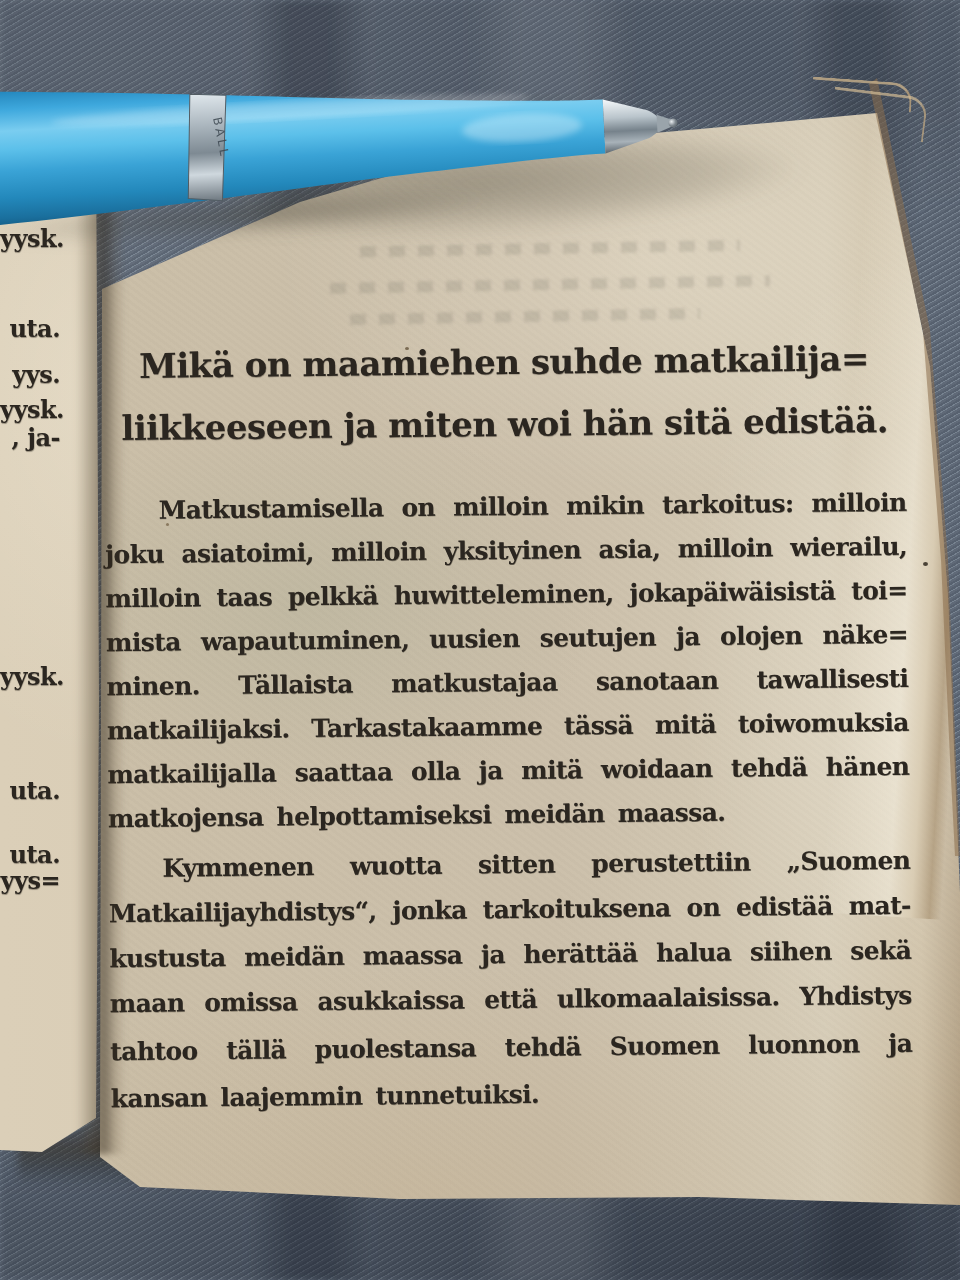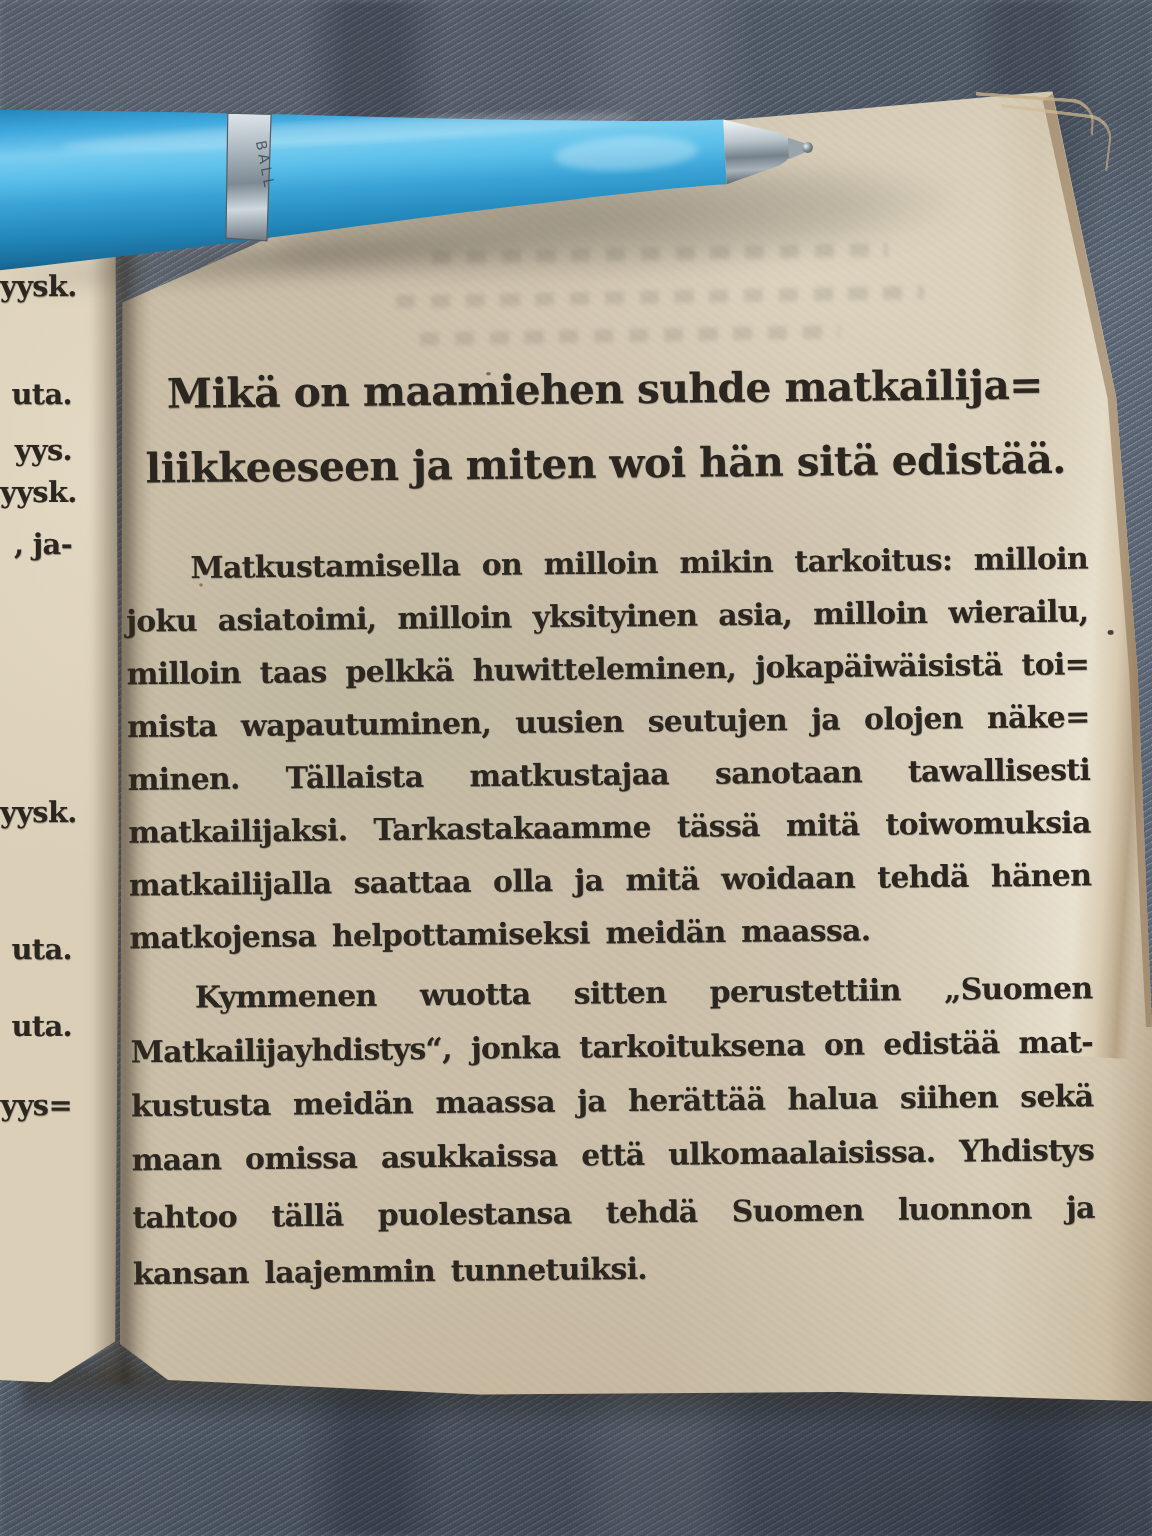--- a/index.html
+++ b/index.html
@@ -51,20 +51,21 @@
     clip-path:polygon(102px 252px, 300px 165px, 480px 112px, 620px 99px, 700px 92px, 877px 76px,
       930px 330px, 948px 560px, 956px 760px, 960px 856px, 960px 1168px,
       700px 1160px, 400px 1162px, 140px 1150px, 100px 1120px);
     background:
       radial-gradient(420px 280px at 32% 46%, rgba(148,158,132,.20), transparent 70%),
       radial-gradient(520px 320px at 68% 18%, rgba(255,248,230,.28), transparent 72%),
       radial-gradient(320px 560px at 97% 52%, rgba(255,250,238,.32), transparent 78%),
       radial-gradient(640px 320px at 45% 94%, rgba(178,152,112,.20), transparent 75%),
       repeating-linear-gradient(37deg, rgba(0,0,0,.016) 0 3px, transparent 3px 6px),
       linear-gradient(90deg, #b2a286 0%, #cbbfa8 7%, #ccc0ab 58%, #d6ccb7 86%, #cdbfa5 96%, #b3a185 100%);
+    margin-top: 37px;
   }
   .fold-highlight{
     position:absolute;left:845px;top:60px;width:130px;height:820px;
     transform:rotate(3.5deg);
     background:linear-gradient(90deg, transparent 0, rgba(255,252,240,.40) 52%, rgba(218,205,180,.85) 70%, rgba(150,124,88,.45) 84%, transparent 93%);
   }
   .edge-line{
     position:absolute;inset:0;z-index:4;
     clip-path:polygon(877px 78px, 930px 330px, 948px 560px, 956px 760px, 960px 856px,
       955px 856px, 950px 760px, 941px 560px, 923px 332px, 869px 84px);
@@ -108,25 +109,25 @@
 <div class="scene">
   <div class="fabric-folds"></div>
 
   <div class="page-bottom-shadow"></div>
 
   <div class="left-page"></div>
   <div class="fragment" style="top:224px">yysk.</div>
   <div class="fragment" style="top:314px">uta.</div>
   <div class="fragment" style="top:360px">yys.</div>
   <div class="fragment" style="top:395px">yysk.</div>
-  <div class="fragment" style="top:439px">, ja-</div>
+  <div class="fragment" style="top:423px">, ja-</div>
   <div class="fragment" style="top:662px">yysk.</div>
   <div class="fragment" style="top:776px">uta.</div>
   <div class="fragment" style="top:840px">uta.</div>
-  <div class="fragment" style="top:906px">yys=</div>
+  <div class="fragment" style="top:866px">yys=</div>
 
   <div class="main-page">
     <div class="fold-highlight"></div>
 
     <div class="ghost" style="left:360px;top:206px;width:380px"></div>
     <div class="ghost" style="left:330px;top:242px;width:440px"></div>
     <div class="ghost" style="left:350px;top:274px;width:350px"></div>
 
     <div class="text-layer">
       <div class="hline" style="top:308px">Mikä on maamiehen suhde matkailija=</div>

